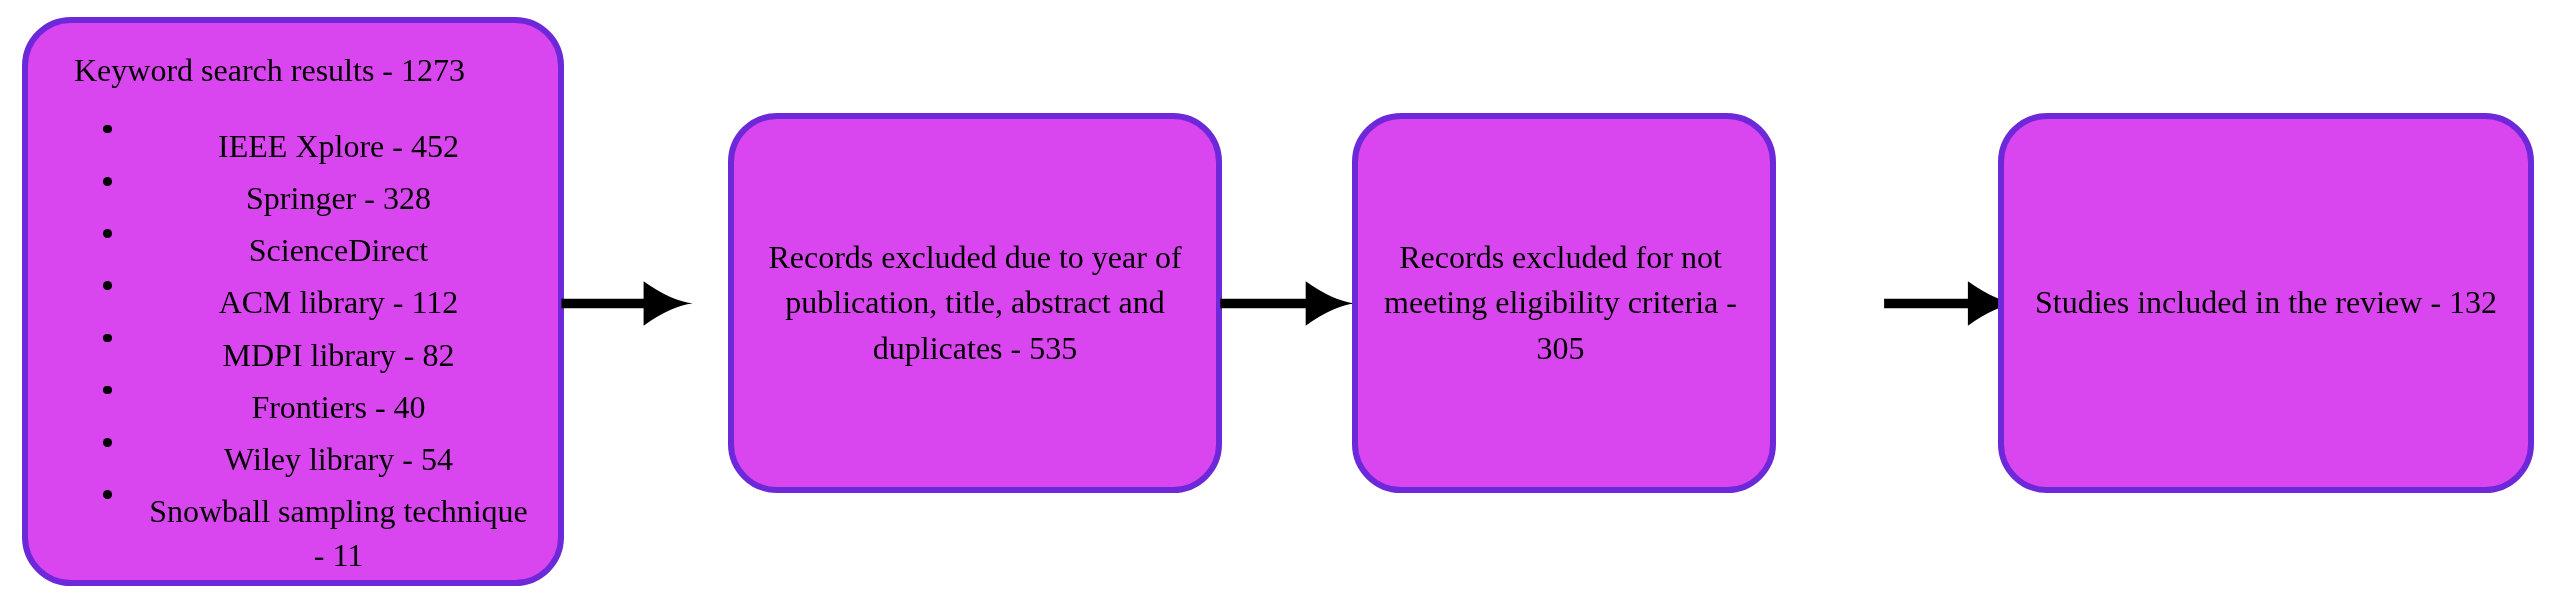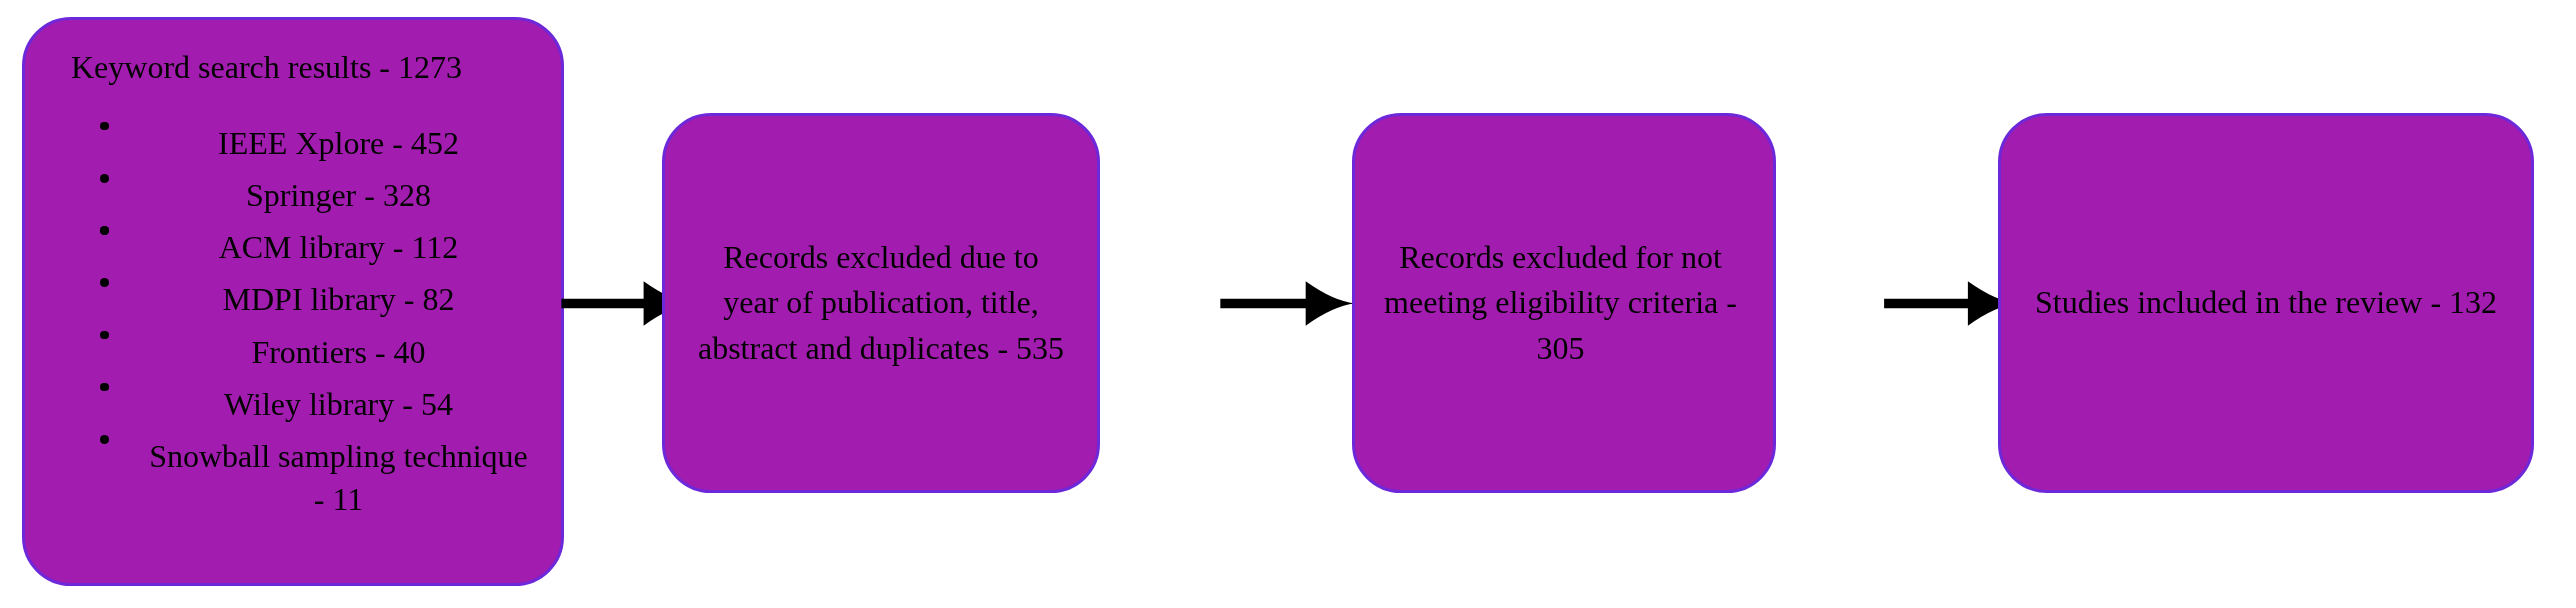--- a/index.html
+++ b/index.html
@@ -17,23 +17,23 @@
     width: 2576px;
     height: 609px;
     background: #ffffff;
     overflow: hidden;
   }
 
   
   .flowbox {
     position: absolute;
     box-sizing: border-box;
-    border: 3px solid #6d28d9;
+    border: 6px solid #6d28d9;
     border-radius: 49px;
-    background: #a21caf;
+    background: #d946ef;
     display: flex;
     flex-direction: column;
     justify-content: center;
     align-items: center;
   }
 
   
   #box-sources {
     left: 22px;
     top: 17.4px;
@@ -76,21 +76,21 @@
     line-height: 0;
     font-size: 0;
   }
 
   
   .stage {
     top: 113px;
     height: 380px;
     padding: 0 27px;
   }
-  #box-excluded-year  { left: 662px;  width: 438px; }
+  #box-excluded-year  { left: 728px;  width: 494px; }
   #box-excluded-elig  { left: 1352px; width: 424px; padding-left: 20px; }
   #box-included       { left: 1998px; width: 536px; }
 
   .stage-text {
     font-size: 32px;
     line-height: 1.42;
     text-align: center;
   }
 
   
@@ -115,20 +115,21 @@
       <li>
         <span class="bullet"></span>
         <span>IEEE Xplore - 452</span>
       </li>
       <li>
         <span class="bullet"></span>
         <span>Springer - 328</span>
       </li>
       <li>
         <span class="bullet"></span>
+        <span>ScienceDirect</span>
       </li>
       <li>
         <span class="bullet"></span>
         <span>ACM library - 112</span>
       </li>
       <li>
         <span class="bullet"></span>
         <span>MDPI library - 82</span>
       </li>
       <li>

